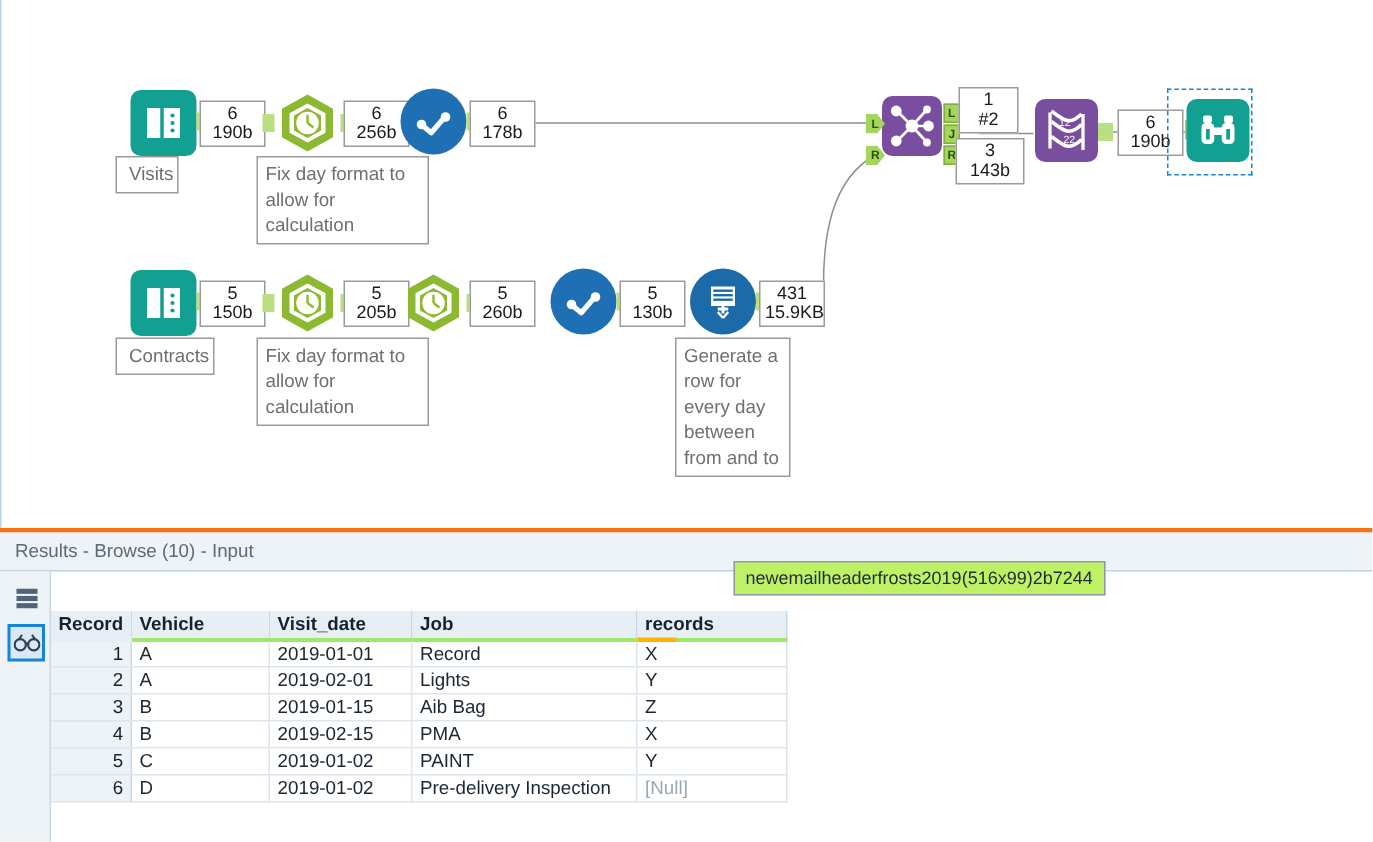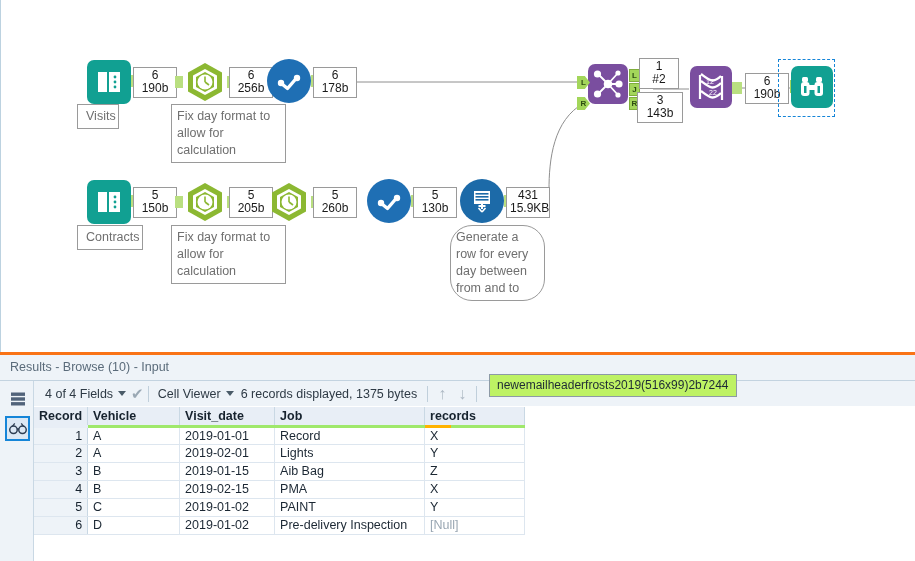--- a/index.html
+++ b/index.html
@@ -353,21 +353,21 @@
           <path d="M11.5 20 L18.5 20" stroke="#ffffff" stroke-width="2"></path>
           <path d="M15 26 L11.5 22 M15 26 L18.5 22" stroke="#ffffff" stroke-width="1.6" fill="none"></path>
         </svg>
       </div>
       <div class="stub" style="left:44px; top:16px;"></div>
     </div>
     <div class="dlabel" style="left:505px; top:187px; width:44px;">
       <span class="l1">431</span>
       <span class="l2">15.9KB</span>
     </div>
-    <div class="annot" style="left:449px; top:225px; width:95px;border-radius:22px;">Generate a row for every day between from and to</div>
+    <div class="annot" style="left:449px; top:225px; width:77px;">Generate a row for every day between from and to</div>
 
     <div class="tool" style="left:587px; top:64px;">
       <div class="tool-ico sq purple" style="width:40px;height:40px;">
         <svg width="32" height="32" viewBox="0 0 32 32">
           <circle cx="16" cy="16" r="4.3" fill="#ffffff"></circle>
           <circle cx="5.5" cy="6" r="3.6" fill="#ffffff"></circle>
           <circle cx="5.5" cy="26" r="3.6" fill="#ffffff"></circle>
           <circle cx="27" cy="16" r="3.6" fill="#ffffff"></circle>
           <circle cx="26" cy="5" r="2.6" fill="#ffffff"></circle>
           <circle cx="26" cy="27" r="2.6" fill="#ffffff"></circle>
@@ -451,37 +451,20 @@
         </div>
         <div class="rail-ico sel" style="top:35px;">
           <svg width="18" height="14" viewBox="0 0 22 16">
             <circle cx="5.5" cy="9" r="4.6" fill="none" stroke="#2e3f54" stroke-width="1.8"></circle>
             <circle cx="16.5" cy="9" r="4.6" fill="none" stroke="#2e3f54" stroke-width="1.8"></circle>
             <path d="M4 5 L7 1 M18 5 L15 1 M9.5 8 L12.5 8" stroke="#2e3f54" stroke-width="1.6" fill="none"></path>
           </svg>
         </div>
       </div>
 
-      <div id="grid-toolbar">
-        <div class="item">
-          <span>4 of 4 Fields</span>
-          <span class="caret"></span>
-        </div>
-        <span class="checkmark">✔</span>
-        <div class="sep"></div>
-        <div class="item">
-          <span>Cell Viewer</span>
-          <span class="caret"></span>
-        </div>
-        <span style="padding-left:2px;">6 records displayed, 1375 bytes</span>
-        <div class="sep" style="margin-left:10px;"></div>
-        <span class="arrowglyph" style="padding:0 6px;">↑</span>
-        <span class="arrowglyph" style="padding:0 6px;">↓</span>
-        <div class="sep"></div>
-      </div>
 
       <div id="grid">
         <table class="dg">
           <thead>
             <tr>
               <th class="rec colw-rec">Record</th>
               <th class="colw-veh">Vehicle</th>
               <th class="colw-date">Visit_date</th>
               <th class="colw-job">Job</th>
               <th class="colw-cust orange">records</th>

